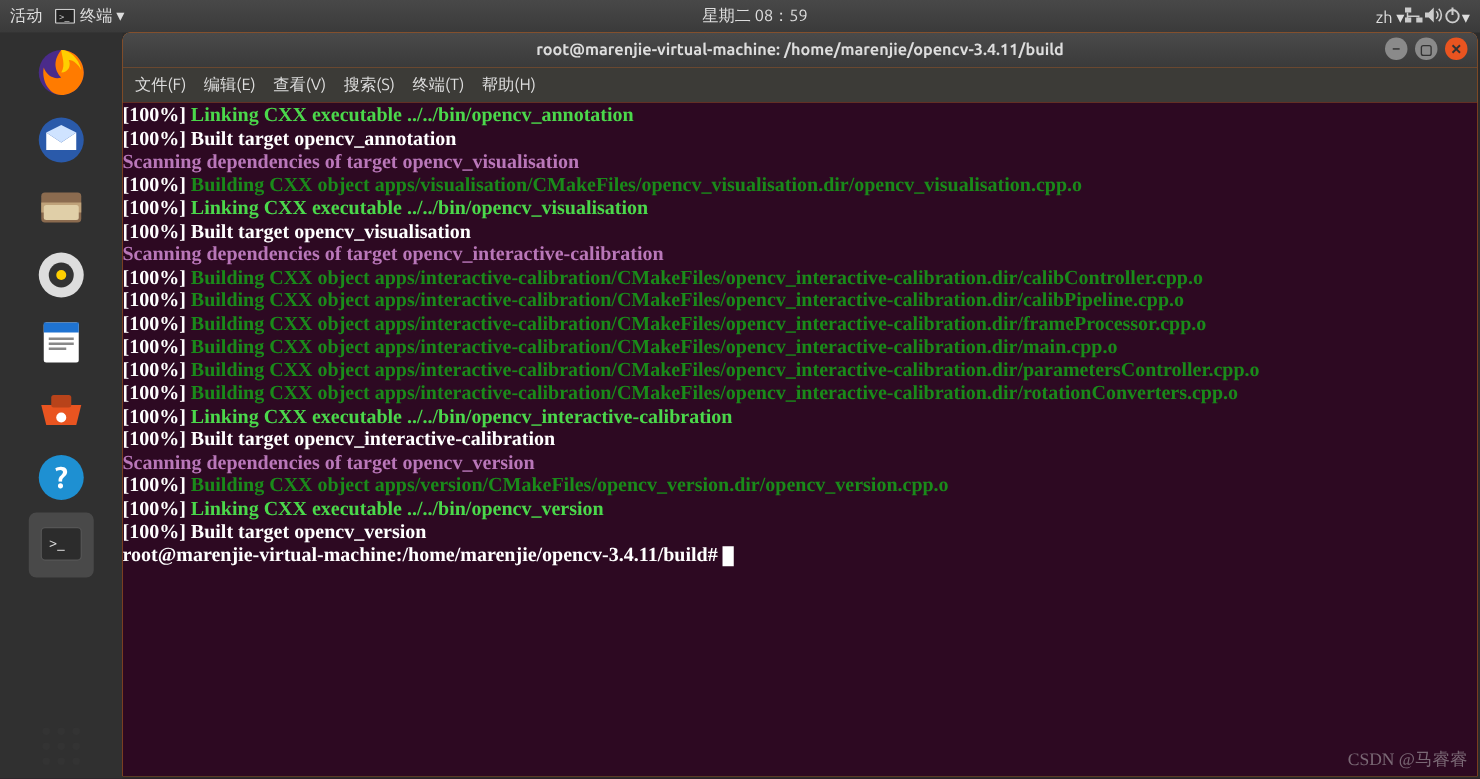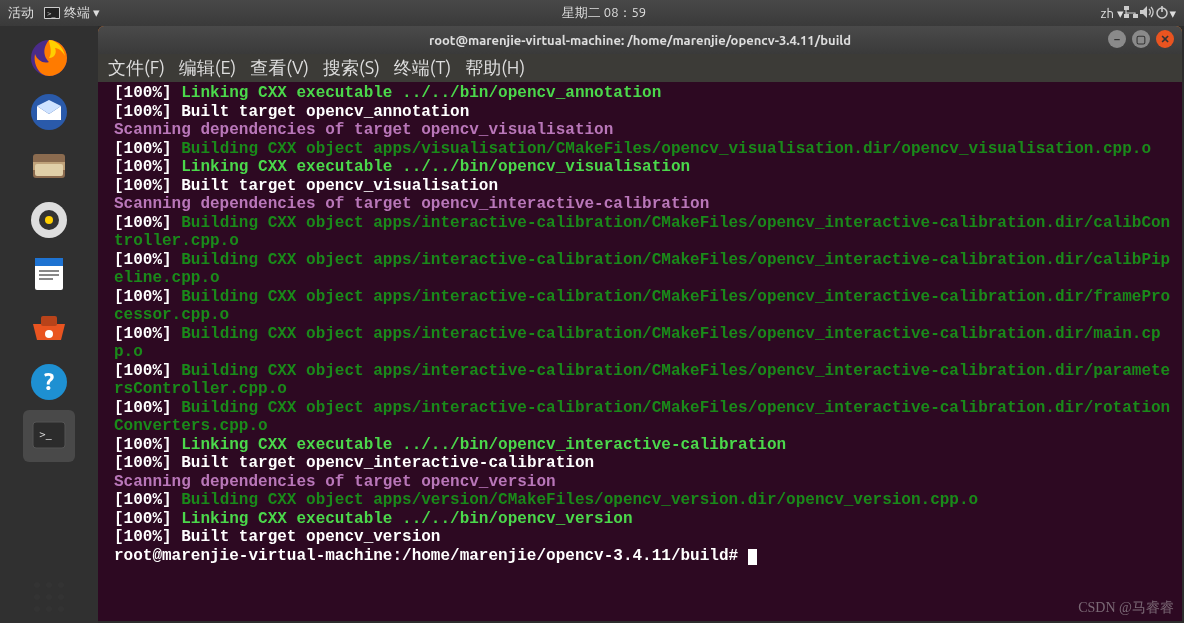--- a/index.html
+++ b/index.html
@@ -12,23 +12,23 @@
 .topbar svg { fill: #ccc; }
 .dock { position: absolute; left: 0; top: 26px; bottom: 0; width: 98px; background: rgba(60,60,60,0.3); display: flex; flex-direction: column; align-items: center; padding-top: 6px; gap: 2px; }
 .dock-item { width: 52px; height: 52px; display: flex; align-items: center; justify-content: center; border-radius: 4px; }
 .dock-item.active { background: rgba(255,255,255,0.12); border-radius: 6px; }
 .dock-sep { flex: 1; }
 .window { position: absolute; left: 98px; right: 2px; top: 26px; bottom: 2px; background: #f97316; border-radius: 6px 6px 0 0; overflow: hidden; display: flex; flex-direction: column; }
 .titlebar { height: 28px; background: linear-gradient(#4a4a4a, #3a3a3a); display: flex; align-items: center; justify-content: center; color: #ddd; font-size: 13px; font-weight: bold; position: relative; }
 .wincontrols { position: absolute; right: 8px; top: 4px; display: flex; gap: 6px; }
 .wc { width: 18px; height: 18px; border-radius: 9px; display: flex; align-items: center; justify-content: center; font-size: 11px; color: #333; }
 .wc.min { background: #8a8a8a; } .wc.max { background: #8a8a8a; } .wc.close { background: #e95420; }
-.menubar { height: 28px; background: #3c3b37; display: flex; align-items: center; gap: 14px; padding-left: 10px; color: #ddd; font-size: 18px; }
+.menubar { height: 28px; background: #3c3b37; display: flex; align-items: center; gap: 14px; padding-left: 10px; color: #ddd; font-size: 13px; }
 .menubar span { cursor: default; }
-.term { flex: 1; background: #2d0922; color: #ddd; font-family: Liberation Mono, monospace; font-size: 16px; line-height: 18.5px; padding: 2px 4px 0 16px; white-space: pre-wrap; word-break: break-all; overflow: hidden; font-weight: bold; }
+.term { flex: 1; background: #2d0922; color: #ddd; font-family: Liberation Serif, serif; font-size: 16px; line-height: 18.5px; padding: 2px 4px 0 0; white-space: pre-wrap; word-break: break-all; overflow: hidden; font-weight: bold; }
 .term .pct { color: #ffffff; }
 .term .link { color: #4bd84b; font-weight: bold; }
 .term .built { color: #ffffff; }
 .term .scan { color: #b977b9; font-weight: bold; }
 .term .build { color: #1a8a1a; }
 .term .prompt { color: #ffffff; }
 .cursor { display: inline-block; width: 9px; height: 16px; background: #fff; vertical-align: text-bottom; }
 .watermark { position: absolute; right: 10px; bottom: 6px; color: rgba(200,200,200,0.5); font-size: 14px; font-family: Liberation Serif, serif; }
 </style>
 </head>

